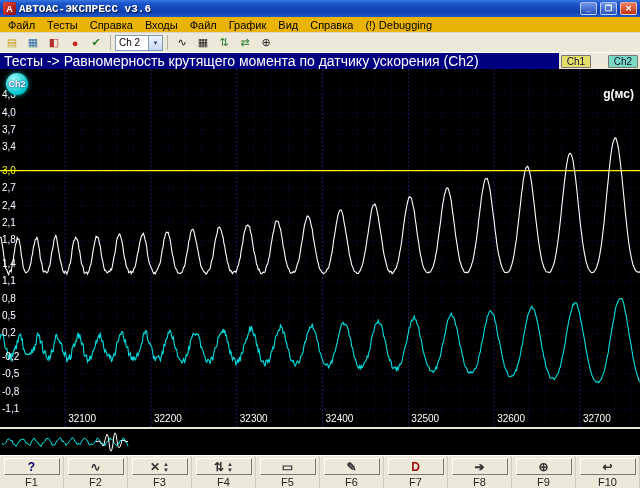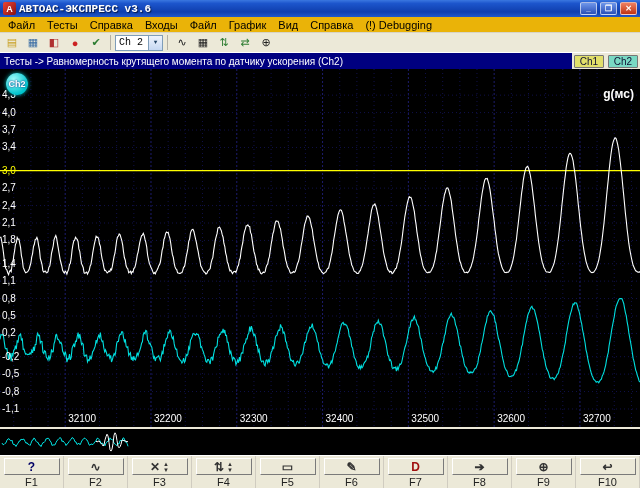--- a/index.html
+++ b/index.html
@@ -49,36 +49,35 @@
   .tgroup { display:flex; align-items:center; gap:1px; }
   .tbtn {
     width:20px; height:17px; display:flex; align-items:center; justify-content:center;
     font-size:11px; border:1px solid transparent;
   }
   .tsep { width:1px; height:15px; background:#b4b0a4; margin:0 3px; }
   .combo {
     height:16px; width:48px; background:#fff; border:1px solid #7f9db9;
     font-size:10px; display:flex; align-items:center; justify-content:space-between;
     padding-left:3px;
-    font-family:Liberation Mono, monospace;
   }
   .arrowbox {
     width:14px; height:14px; font-size:6px; color:#224466;
     display:flex; align-items:center; justify-content:center;
     background:linear-gradient(180deg,#eef3fc,#c6d8f2); border-left:1px solid #7f9db9;
   }
 
   
   .teststrip { height:16px; flex:0 0 16px; display:flex; background:#ECE9D8; }
   .test-title {
-    flex:1; background:#000080; color:#fff; font-size:10px;
+    flex:1; background:#000080; color:#fff; font-size:14px;
     display:flex; align-items:center; padding:0 4px;
     white-space:nowrap; overflow:hidden;
   }
-  .ch-tabs { display:flex; gap:4px; align-items:center; padding:1px 2px; }
+  .ch-tabs { display:flex; gap:17px; align-items:center; padding:1px 2px; }
   .ch-tab {
     width:30px; height:13px; font-size:10px; color:#113;
     display:flex; align-items:center; justify-content:center;
     border:1px solid #777; border-radius:1px;
   }
 
   
   .plot { position:relative; height:358px; flex:0 0 358px; background:#000; }
   .plot svg { position:absolute; left:0; top:0; }
   .plot svg text { font-family:"Liberation Sans", sans-serif; }

